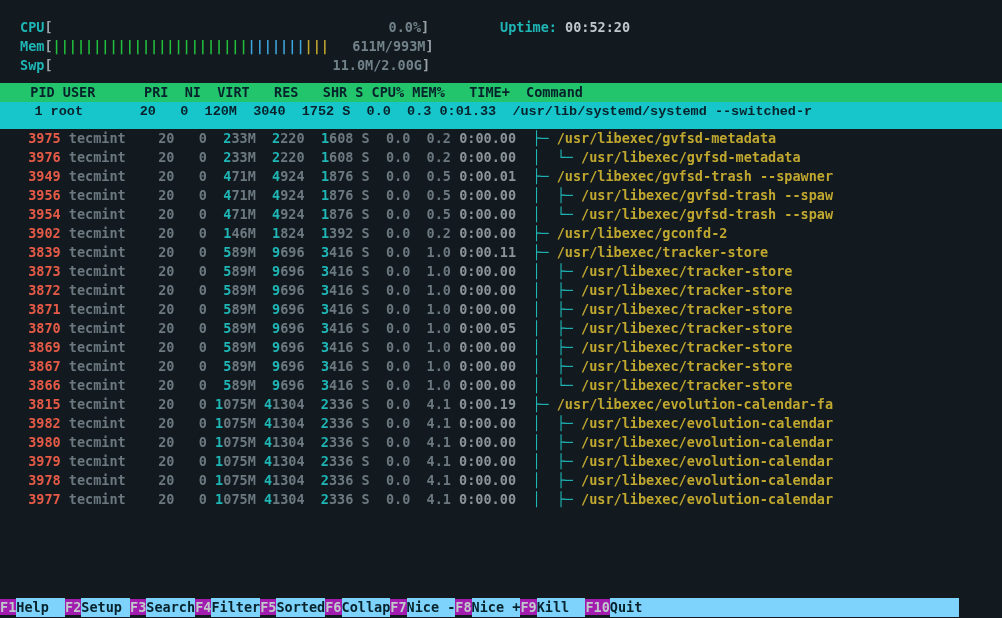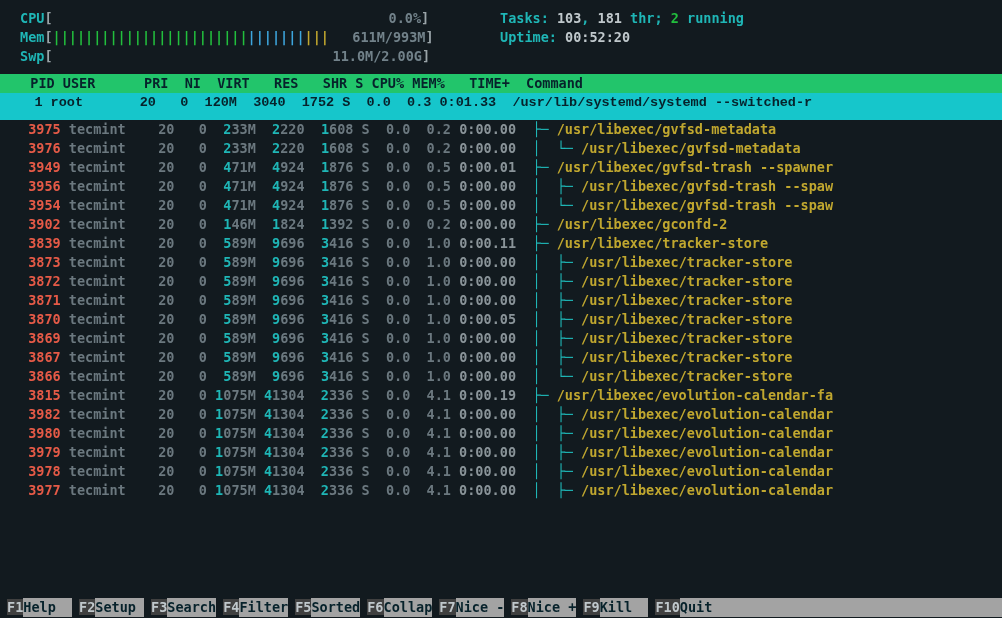--- a/index.html
+++ b/index.html
@@ -8,21 +8,21 @@
     font-family: "Menlo", "Consolas", monospace;
     font-size: 13.5px;
     line-height: 19px;
     color: #8a9499;
     width: 1002px;
     height: 618px;
     overflow: hidden;
     font-weight: bold;
     letter-spacing: 0;
   }
-  .top { padding: 9px 0 8px 0; display:flex; }
+  .top { padding: 18px 0 8px 0; display:flex; }
   .meters { width: 490px; padding-left: 20px; }
   .meter-row { display: flex; white-space: pre; height: 19px; }
   .label-cyan { color: #1fb6b6; }
   .bracket { color: #9aa4a8; }
   .bar-g   { color: #22bf3d; }
   .bar-b   { color: #3da6de; }
   .bar-y   { color: #c0a72f; }
   .dim     { color: #72828a; }
   .dull    { color: #72828a; }
   .red     { color: #d64a3b; }
@@ -65,34 +65,33 @@
   .c-cmd   { color: #c0a72f; }
 
   .keys {
     position: absolute;
     left: 0; right: 0;
     top: 598px;
     height: 20px;
     white-space: pre;
     font-weight: bold;
   }
-  .fk { color: #c0c8cc; background: #404040; margin-left: 7px; }
-  .fa { color: #07222b; background: #a3a3a3; display:inline-block; }
+  .fk { color: #c0c8cc; background: #a21caf; }
+  .fa { color: #07222b; background: #7dd3fc; display:inline-block; }
 </style>
 </head>
 <body>
 
 <div class="top">
   <div class="meters">
     <div class="meter-row"><span class="label-cyan">CPU</span><span class="bracket">[</span><span style="display:inline-block;width:336px"></span><span class="dim">0.0%</span><span class="bracket">]</span></div>
     <div class="meter-row"><span class="label-cyan">Mem</span><span class="bracket">[</span><span class="bar-g">||||||||||||||||||||||||</span><span class="bar-b">|||||||</span><span class="bar-y">|||</span><span class="dim" style="display:inline-block;width:64px;text-align:right"><span>611M</span>/</span><span class="dim">993M</span><span class="bracket">]</span></div>
     <div class="meter-row"><span class="label-cyan">Swp</span><span class="bracket">[</span><span style="display:inline-block;width:280px"></span><span class="dim">11.0M/2.00G</span><span class="bracket">]</span></div>
   </div>
   <div class="info">
-    <div class="info-row"><span class="label-cyan">Tasks: </span><span class="wh">103</span><span class="label-cyan">, </span><span class="wh">181</span><span class="label-cyan"> thr; </span><span class="bar-g">2</span><span class="label-cyan"> running</span></div>
     <div class="info-row"><span class="label-cyan">Uptime: </span><span class="wh">00:52:20</span></div>
   </div>
 </div>
 
 <div class="header-row">  PID USER      PRI  NI  VIRT   RES   SHR S CPU% MEM%   TIME+  Command</div>
 
 <div class="sel-row" id="selrow">    1 root       20   0  120M  3040  1752 S  0.0  0.3 0:01.33  /usr/lib/systemd/systemd --switched-r</div>
 
 <div id="rows">
     <div class="row"><span class="c-pid"> 3975</span> <span class="c-user">tecmint  </span><span class="c-num">  20   0</span> <span class="c-num"> </span><span class="c-virt">2</span><span class="c-num">33M</span> <span class="c-num"> </span><span class="c-res">2</span><span class="c-num">220</span> <span class="c-num"> </span><span class="c-shr">1</span><span class="c-num">608</span> <span class="c-num">S</span> <span class="c-num"> 0.0</span> <span class="c-num"> 0.2</span> <span class="c-time">0:00.00</span>  <span class="c-tree">├─ </span><span class="c-cmd">/usr/libexec/gvfsd-metadata</span></div>

